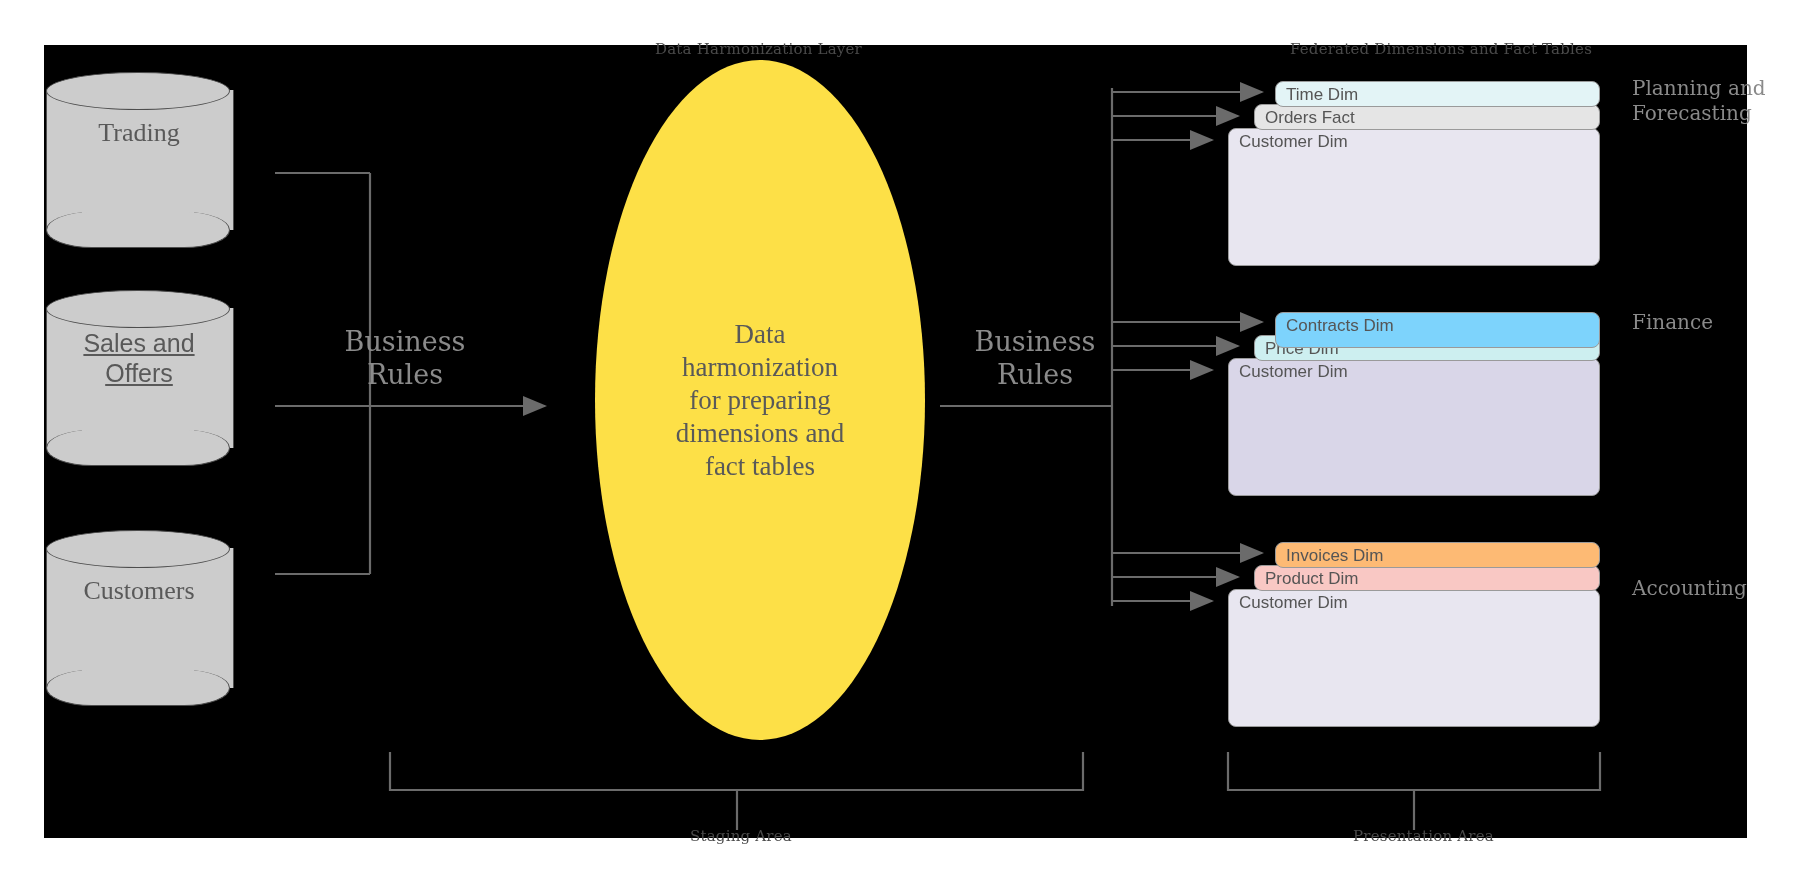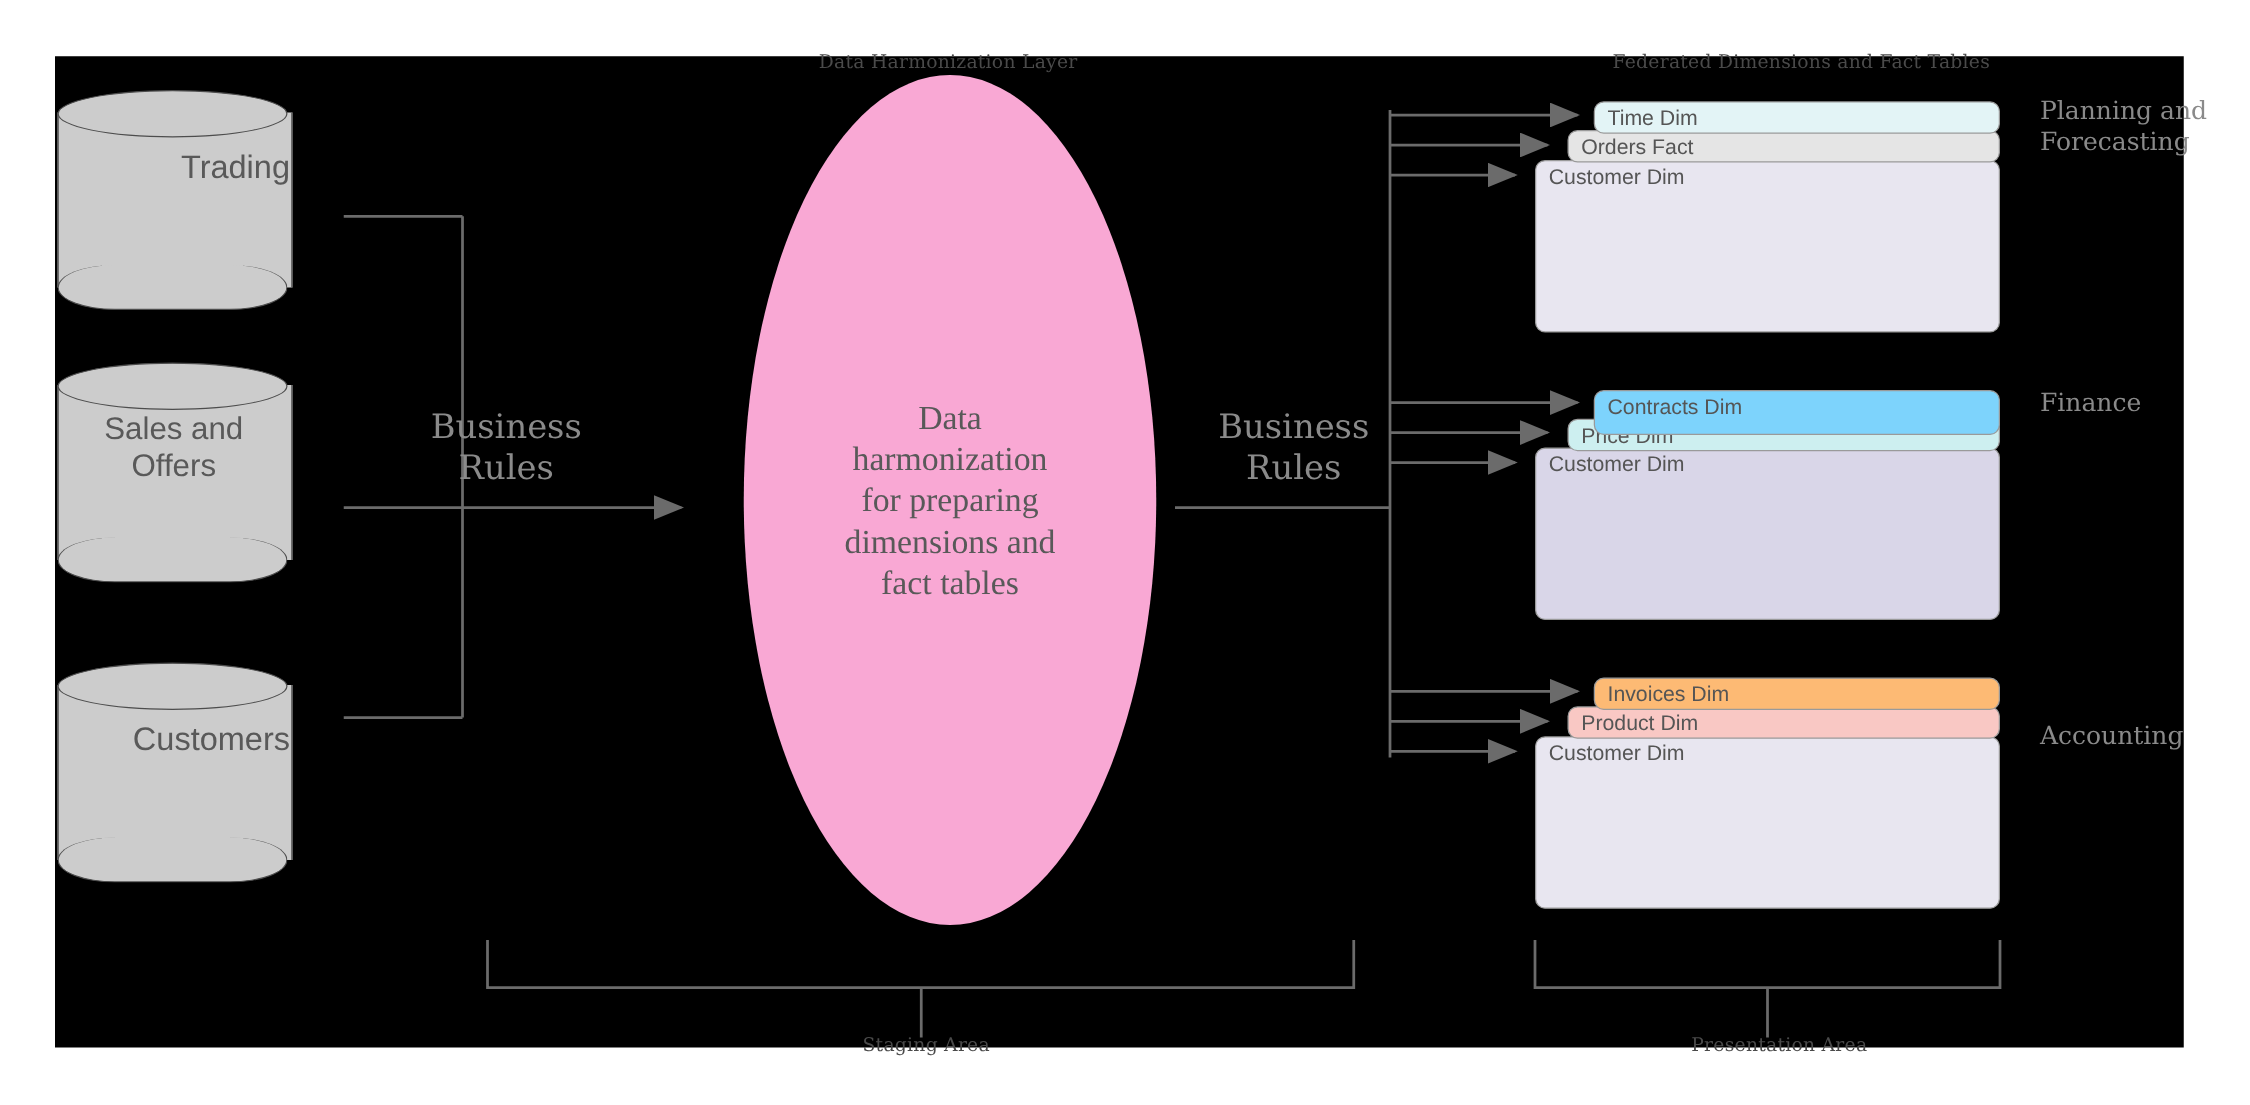--- a/index.html
+++ b/index.html
@@ -18,25 +18,25 @@
   .cyl{position:absolute;width:186px;}
   .cyl .body{position:absolute;left:0;top:18px;width:186px;height:140px;
              background:#cccccc;border-left:1px solid #4d4d4d;border-right:1px solid #4d4d4d;}
   .cyl .bottom{position:absolute;left:0;top:140px;width:184px;height:36px;
              background:#cccccc;border:1px solid #4d4d4d;border-radius:50%/100%;
              border-top:none;box-sizing:border-box;}
   .cyl .top{position:absolute;left:0;top:0;width:184px;height:38px;
              background:#cccccc;border:1px solid #4d4d4d;border-radius:50%;box-sizing:border-box;}
   .cyl .lbl{position:absolute;left:0;top:46px;width:186px;text-align:center;
             color:#595959;font-size:26px;line-height:30px;}
-  .cyl .lbl.serif{font-family:Liberation Sans, sans-serif;text-align:right;}
-  .cyl .lbl.sans{font-family:"Liberation Sans",sans-serif;font-size:25px;}
+  .cyl .lbl.serif{font-family:Liberation Serif, serif;}
+  .cyl .lbl.sans{font-family:"Liberation Sans",sans-serif;font-size:25px;text-decoration:underline;}
 
   
-  .ellipse{position:absolute;background:#f9a8d4;border-radius:50%;
+  .ellipse{position:absolute;background:#fde047;border-radius:50%;
            display:flex;align-items:center;justify-content:center;}
   .ellipse .etext{color:#595959;font-size:27px;line-height:33px;text-align:center;
                   font-family:"Liberation Serif",serif;width:215px;}
 
   
   .brlabel{position:absolute;color:#8a8a8a;font-family:"DejaVu Serif",serif;
            font-size:27px;line-height:33px;text-align:center;white-space:pre-line;}
 
   
   .card{position:absolute;border:1px solid #9a9a9a;border-radius:8px;box-sizing:border-box;

